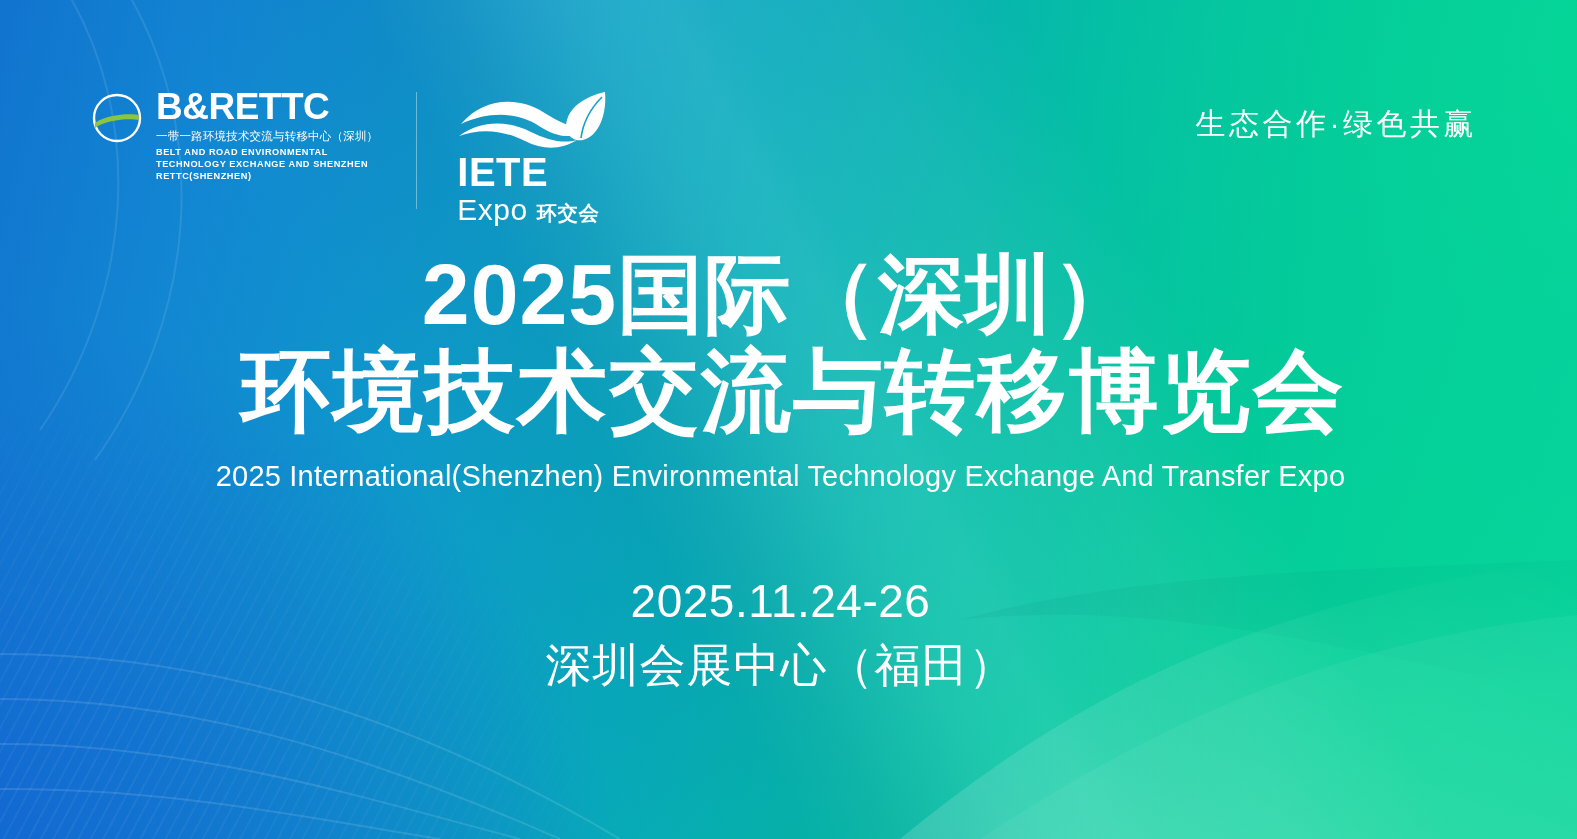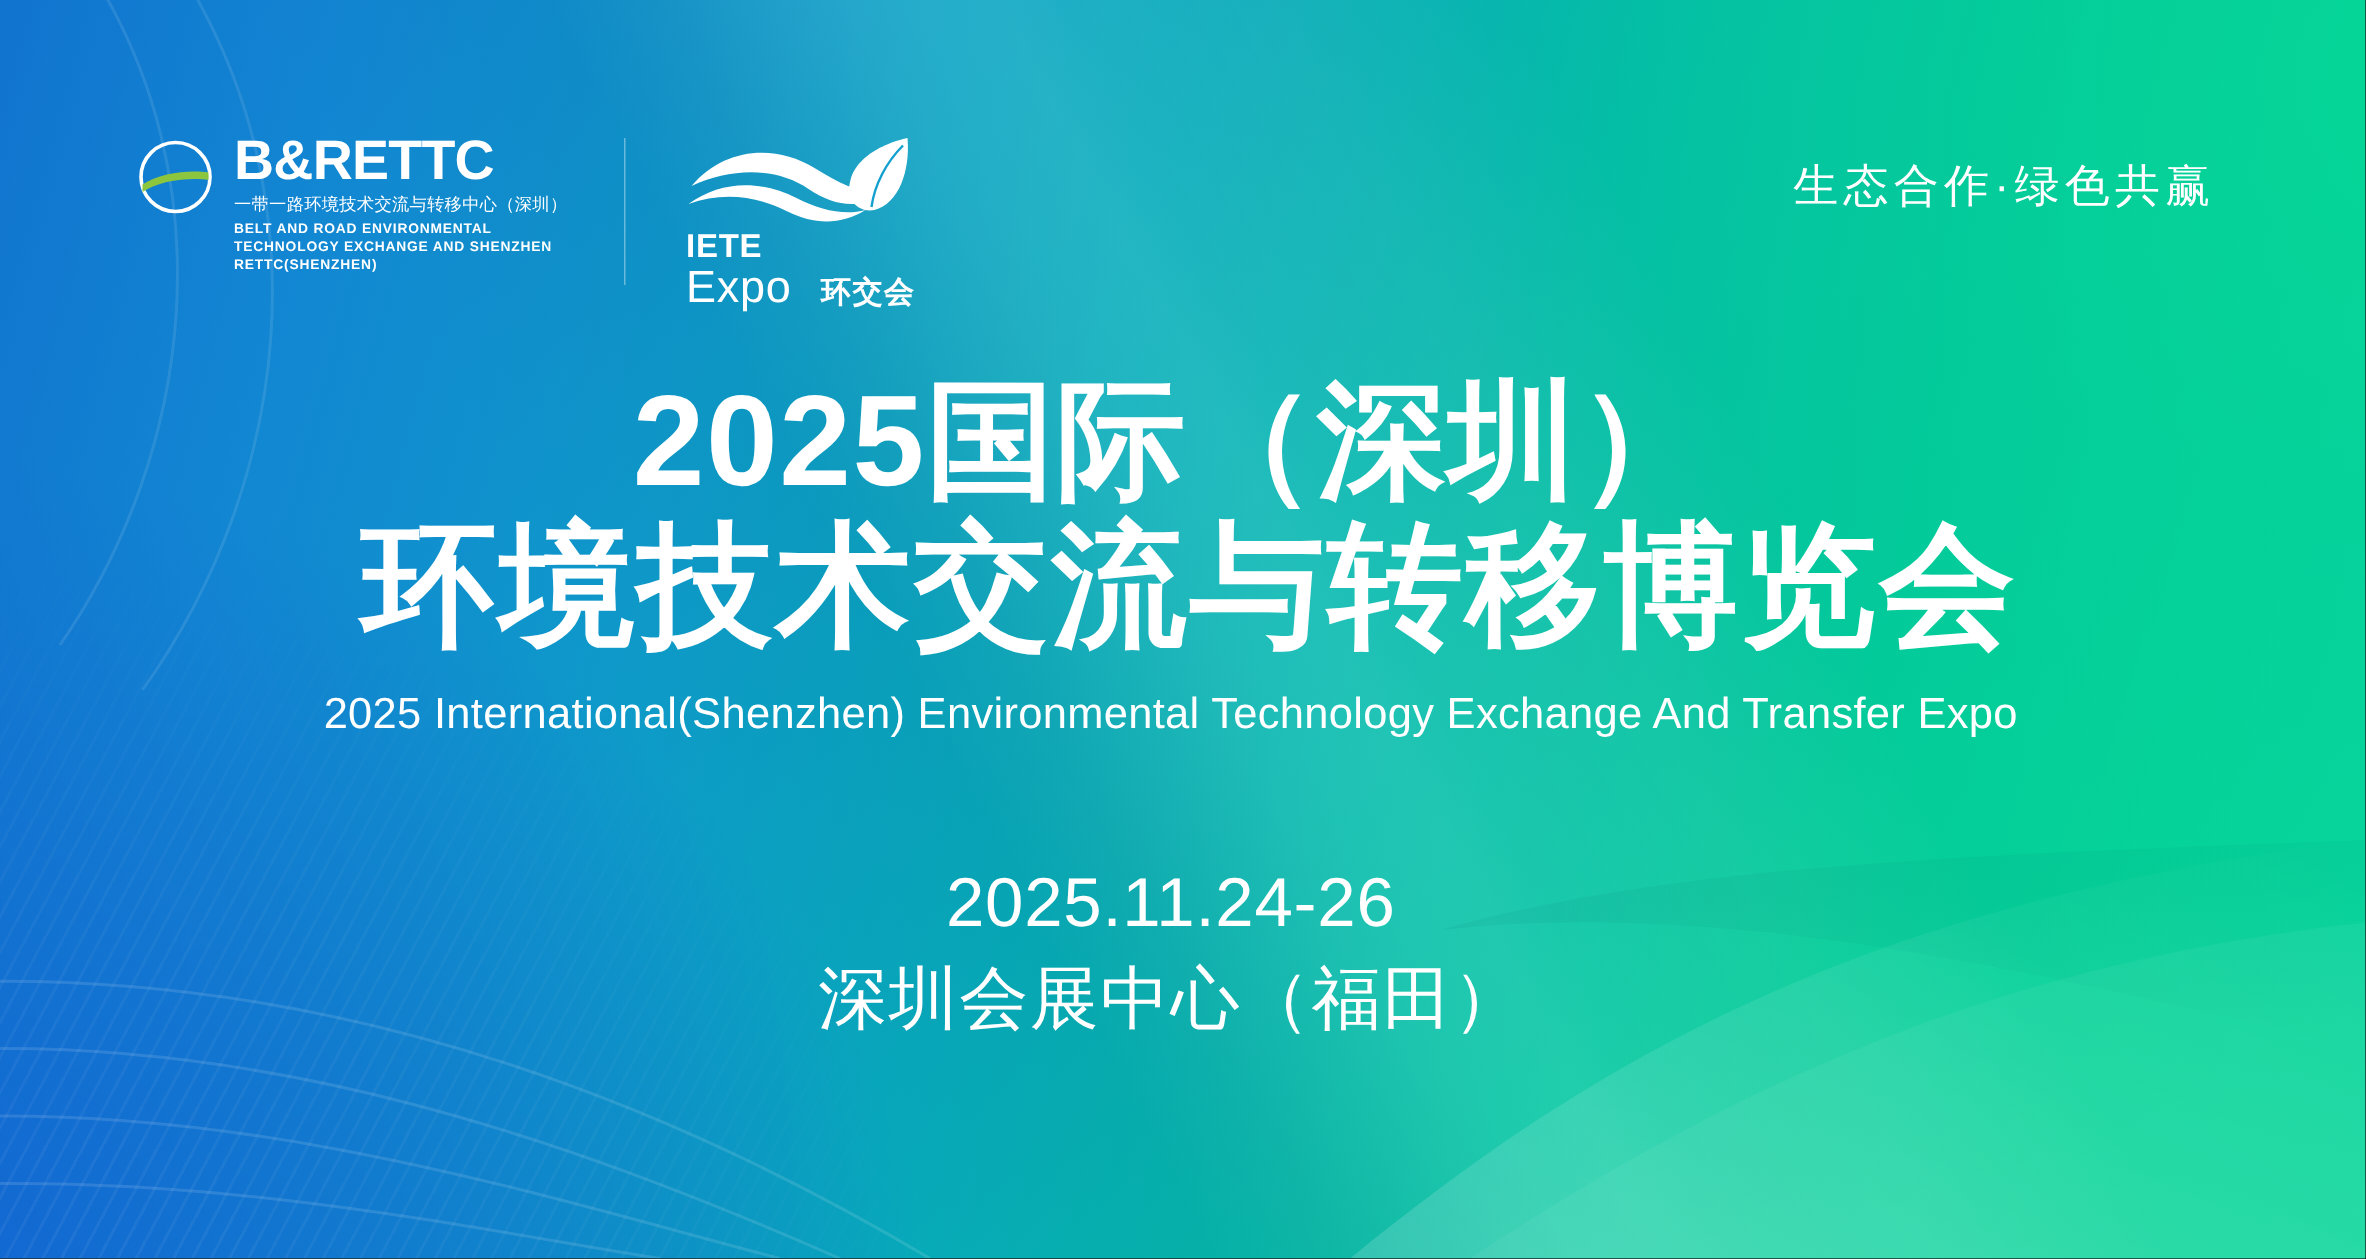--- a/index.html
+++ b/index.html
@@ -128,31 +128,30 @@
     background: rgba(255,255,255,0.38);
     margin: 4px 2px 18px 2px;
   }
 
   
   .iete { position: relative; padding-top: 2px; }
   .iete-mark { display: block; }
   .iete-lines { margin-top: -4px; padding-left: 2px; }
   .iete-line1 {
     color: #ffffff;
-    font-size: 22px;
+    font-size: 40px;
     font-weight: bold;
     letter-spacing: 0.5px;
     line-height: 1.02;
   }
   .iete-line2 {
     display: flex;
     align-items: baseline;
     gap: 9px;
     margin-top: 1px;
-    justify-content: space-between;
   }
   .iete-expo {
     color: #ffffff;
     font-size: 30px;
     font-weight: 300;
     letter-spacing: 0.5px;
     line-height: 1.05;
   }
   .iete-cn {
     color: #ffffff;

